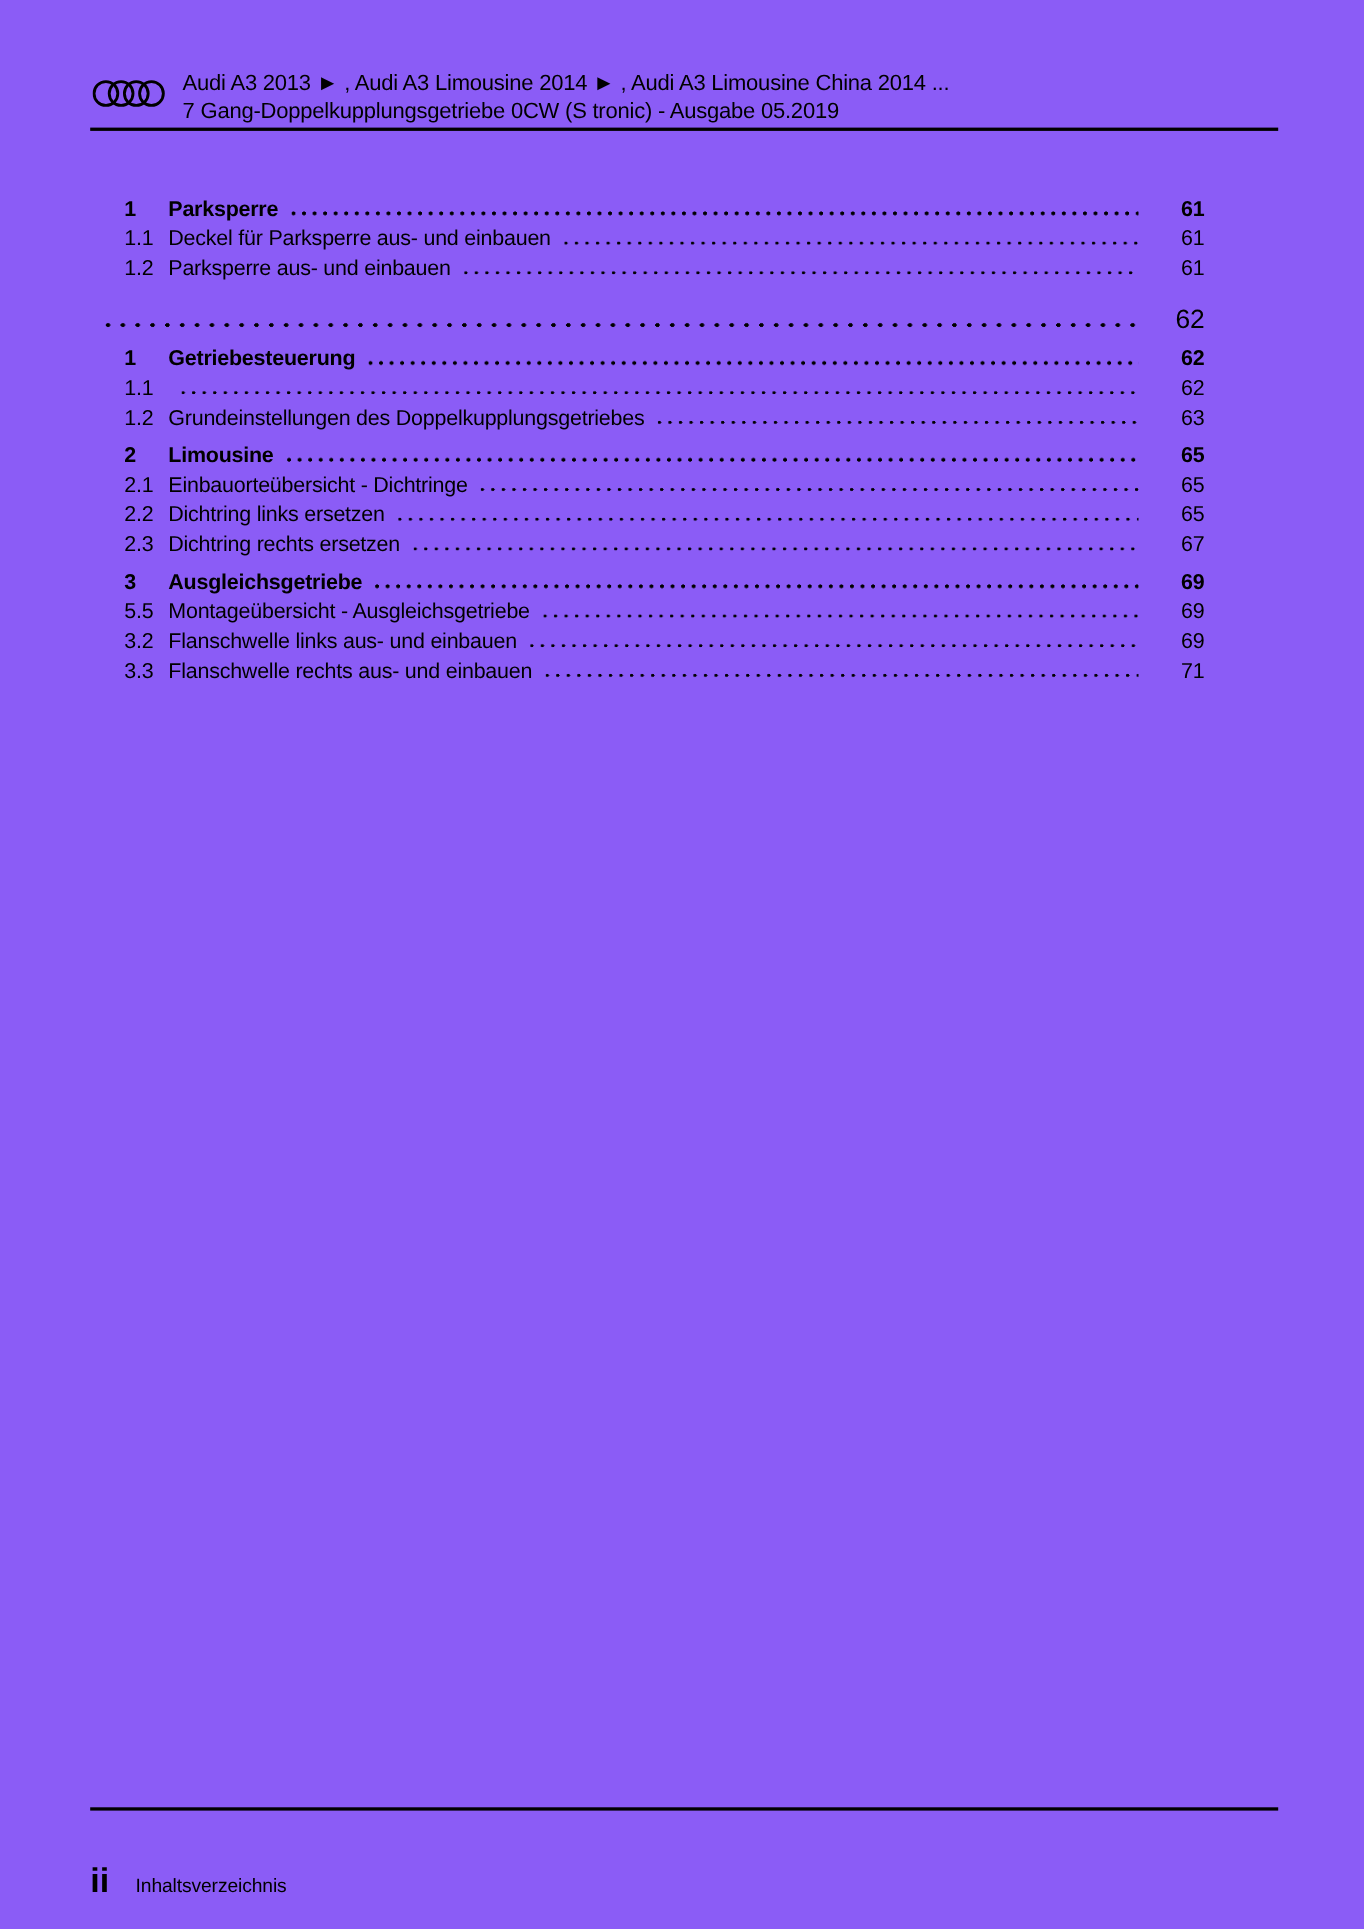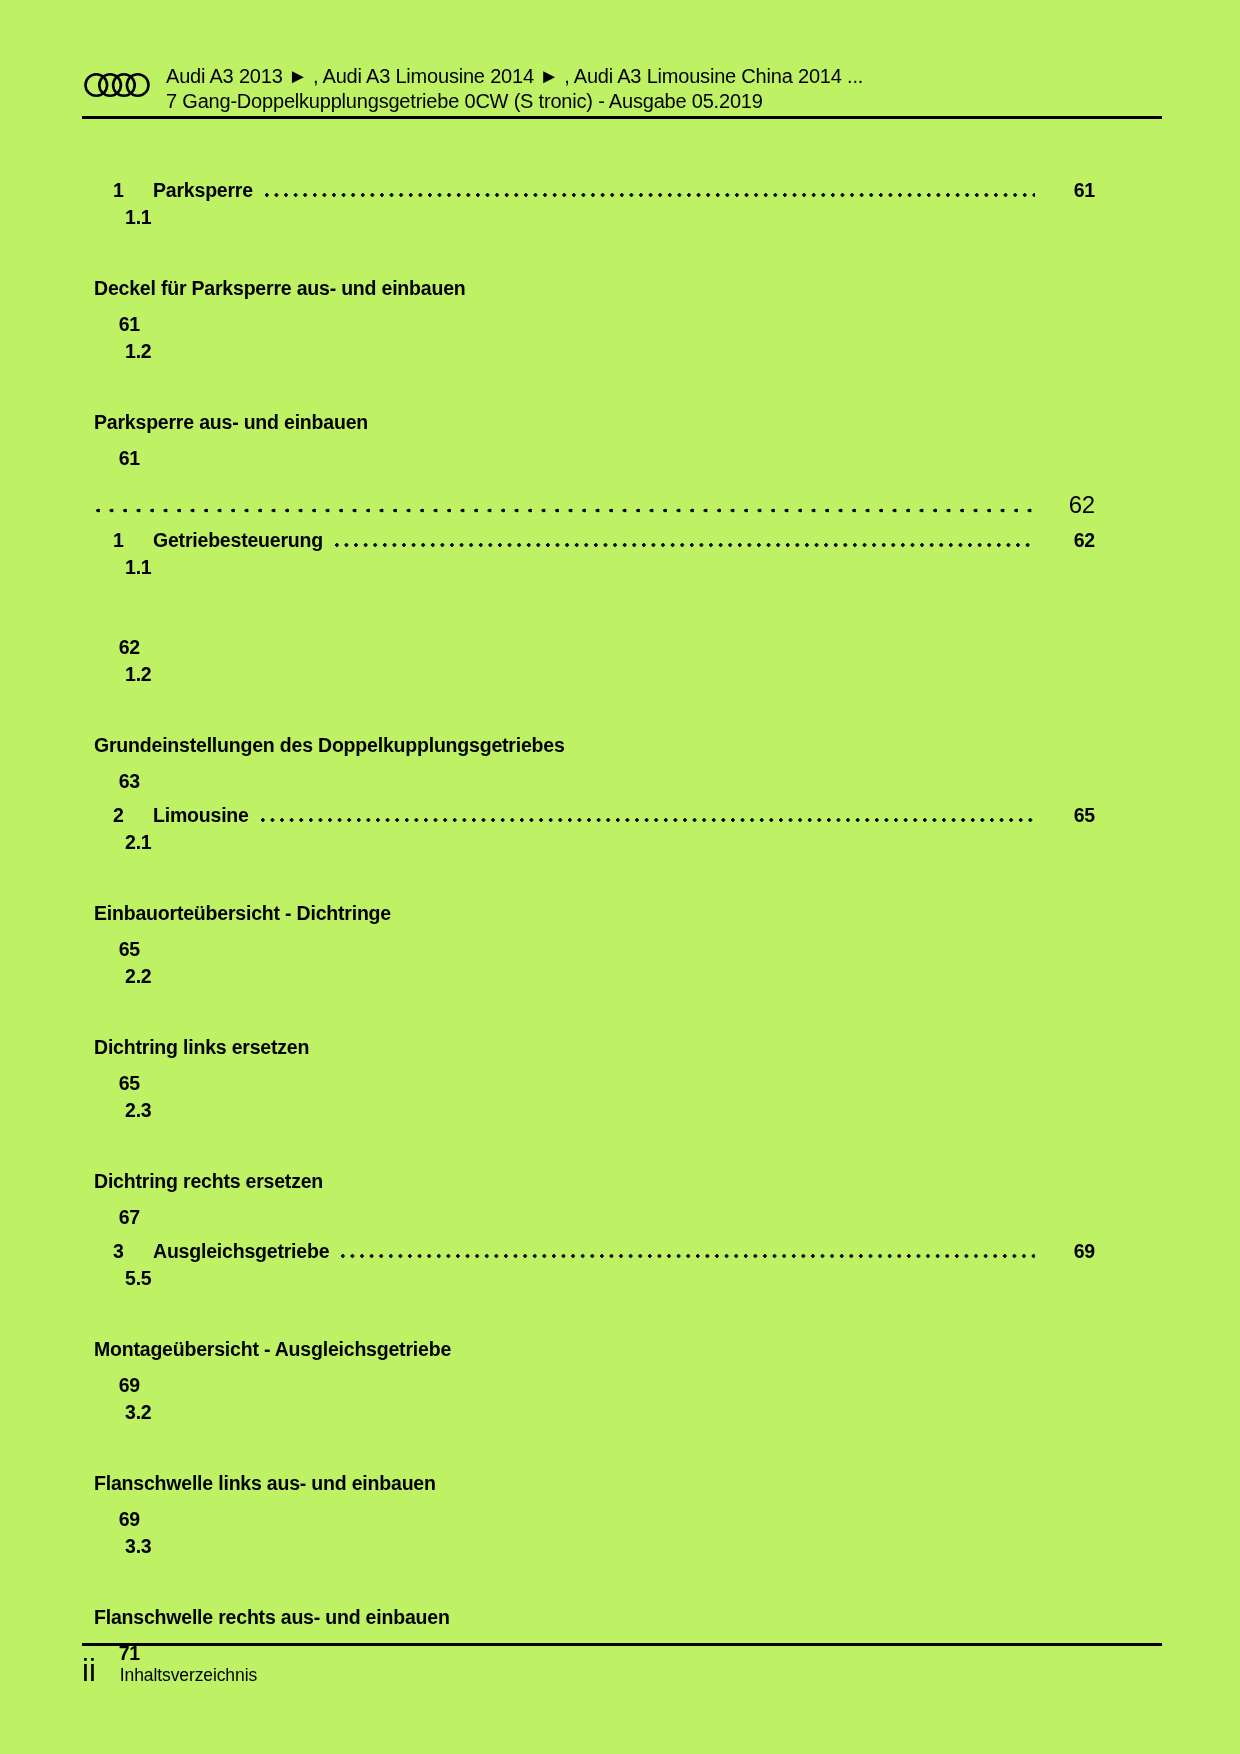--- a/index.html
+++ b/index.html
@@ -1,20 +1,20 @@
 <!DOCTYPE html>
 <html><head>
 <meta charset="utf-8">
 <style>
   html,body { margin:0; padding:0; background:#e8e8e8; }
   .page {
     position:relative;
     width:1240px; height:1754px;
     margin:0 auto;
-    background:#bef264;
+    background:#8b5cf6;
     color:#000;
     font-family:"Liberation Sans","DejaVu Sans",sans-serif;
     overflow:hidden;
   }
 
   
   .header { position:absolute; left:84px; top:64px; display:flex; align-items:flex-start; }
   .logo { margin-top:8px; flex:0 0 auto; }
   .logo svg { display:block; }
   .header-text { margin-left:16px; }
@@ -30,32 +30,32 @@
     flex:1 1 auto; height:4px; margin:0 14px 5px 12px;
     background-image:radial-gradient(circle at 1.6px 2px, #000 1.35px, transparent 1.65px);
     background-size:9.6px 4px; background-repeat:repeat-x;
   }
   .toc-row .page-num { flex:0 0 auto; min-width:46px; text-align:right; }
 
   .toc-row.section { font-weight:700; margin-top:7px; }
   .toc-row.section .leader {
     background-image:radial-gradient(circle at 1.8px 2px, #000 1.55px, transparent 1.85px);
   }
-  .toc-row.sub { font-weight:700;flex-direction:column; }
+  .toc-row.sub { font-weight:400; }
 
   .toc-row.chapter { font-size:24px; line-height:31px; margin-top:17px; margin-bottom:7px; font-weight:400; }
   .toc-row.chapter .leader {
     height:5px; margin:0 16px 6px 14px;
     background-image:radial-gradient(circle at 2.2px 2.5px, #000 1.8px, transparent 2.1px);
     background-size:13.5px 5px;
   }
 
   
   .footer { position:absolute; left:82px; right:78px; top:1643px; border-top:3px solid #000; padding-top:9px; display:flex; align-items:baseline; }
-  .footer .roman { font-size:31px; font-weight:400; line-height:1; }
+  .footer .roman { font-size:31px; font-weight:700; line-height:1;margin-top:39px; }
   .footer .flabel { font-size:17.5px; margin-left:24px; letter-spacing:-0.1px; }
 </style>
 </head>
 <body>
 
 <div class="page">
 
   <div class="header">
     <span class="logo">
       <svg width="66" height="26" viewBox="0 0 66 26" aria-hidden="true">

